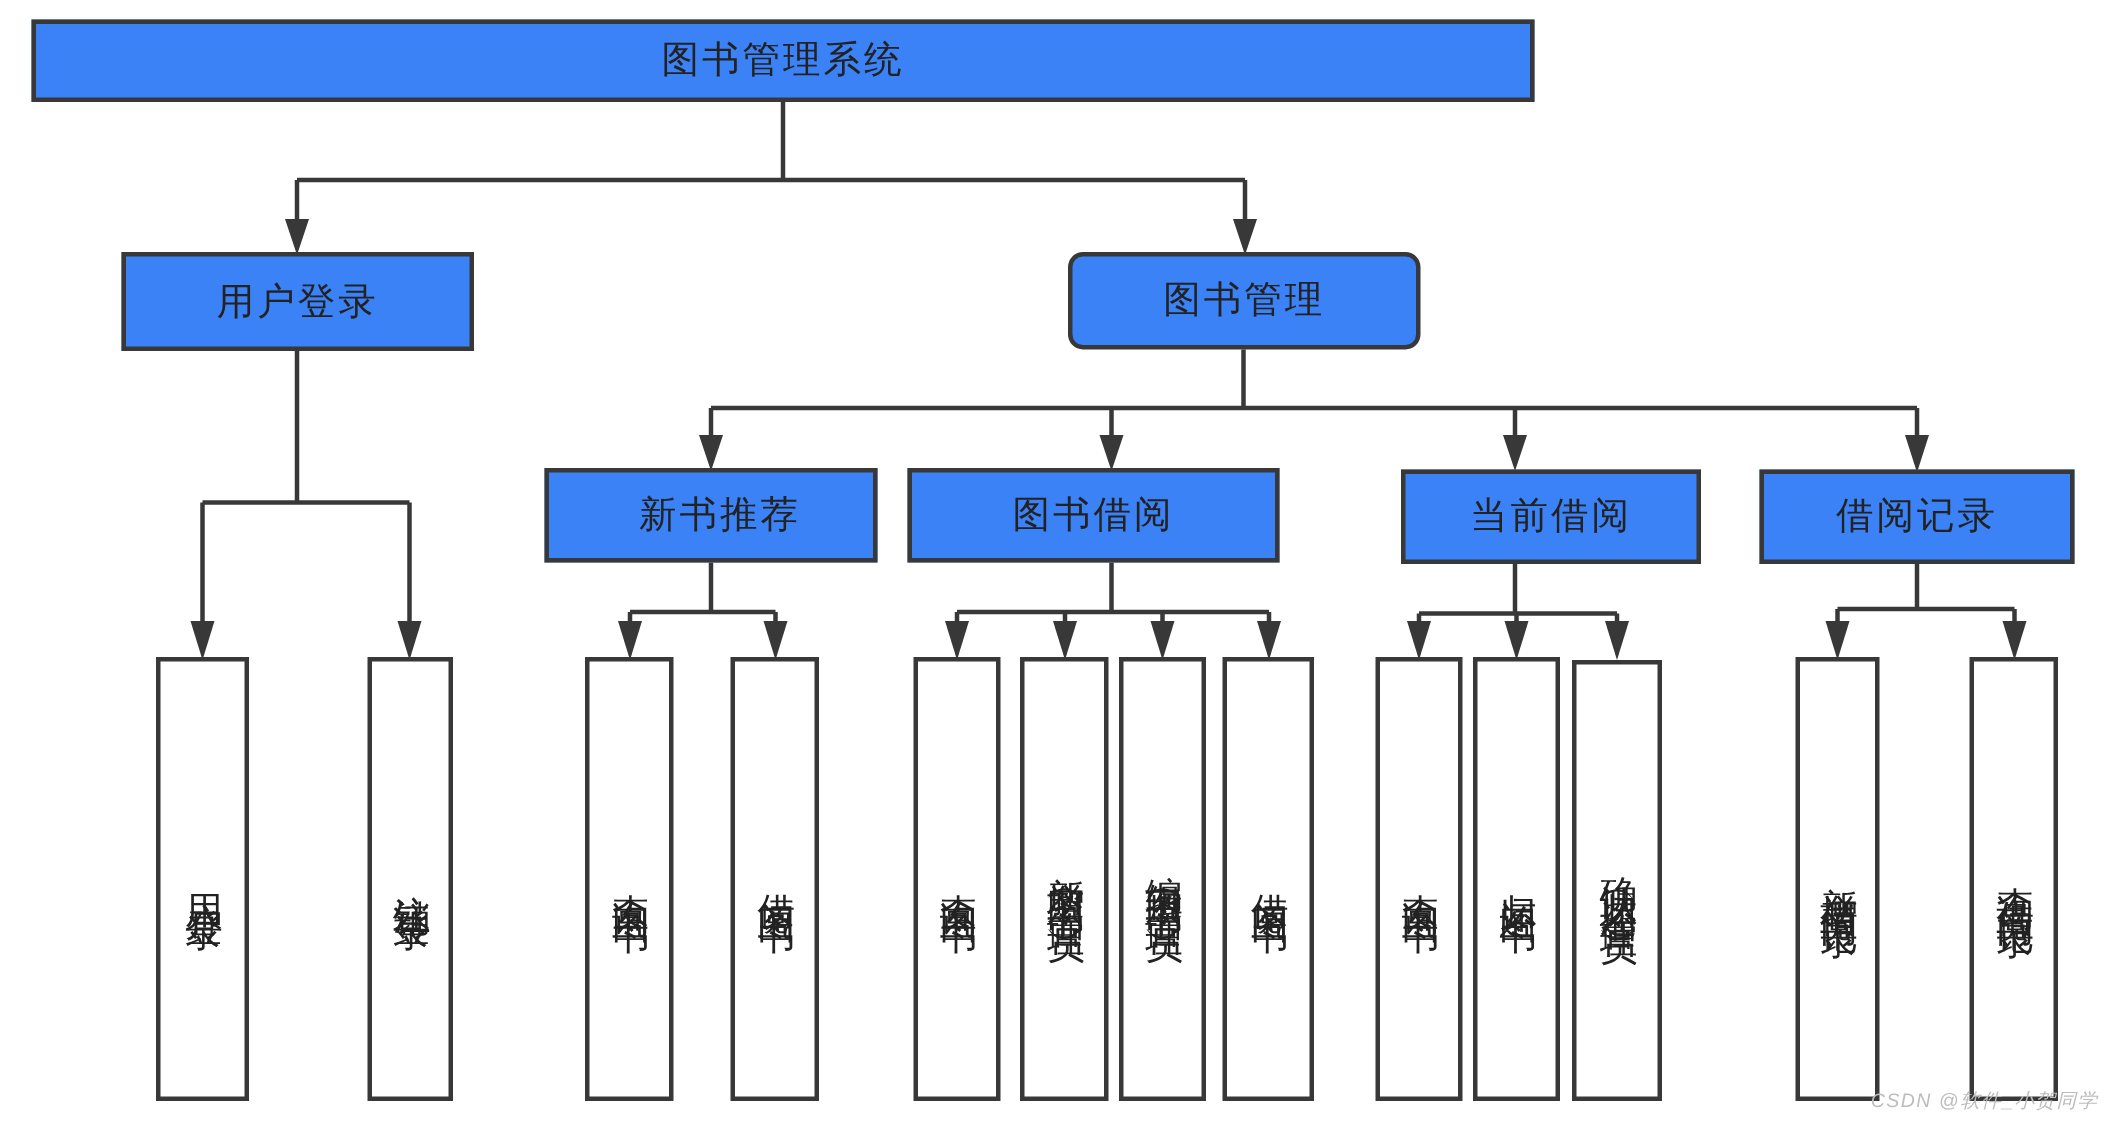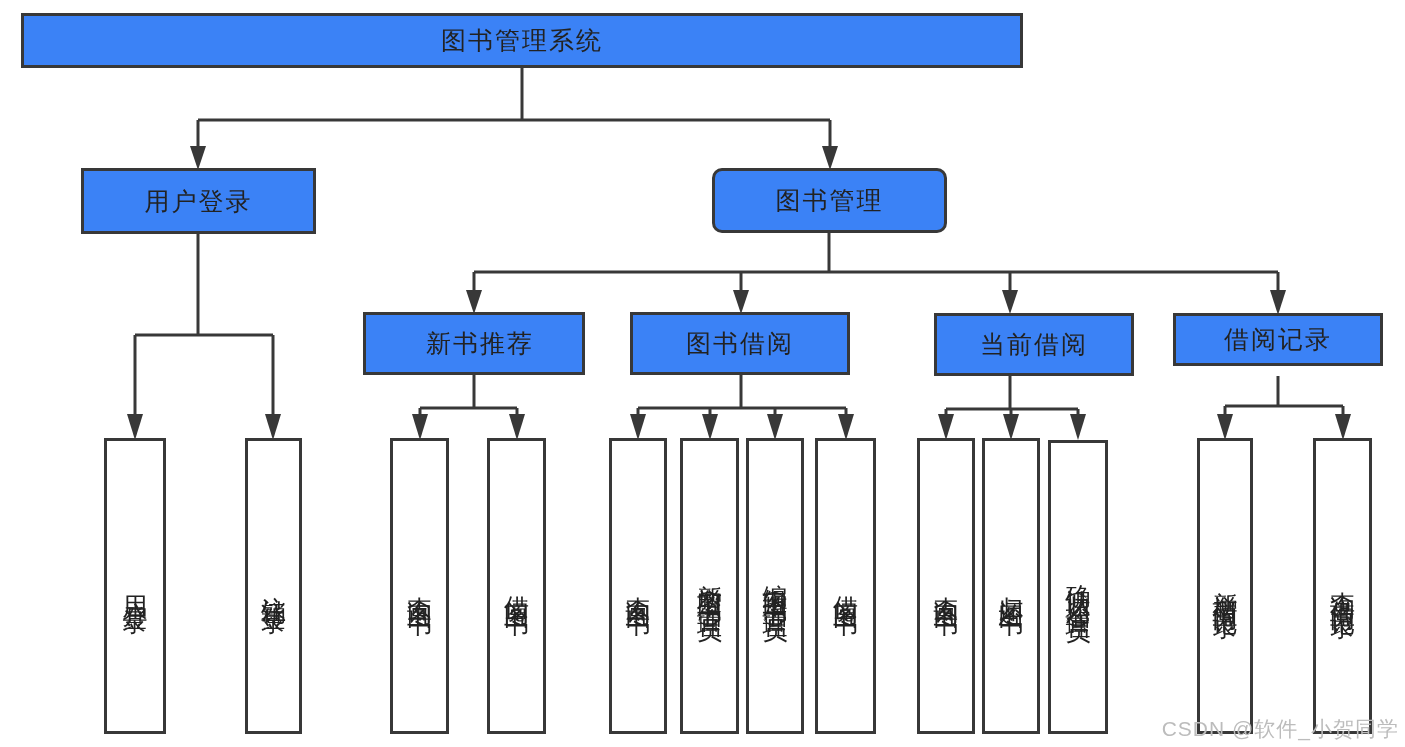--- a/index.html
+++ b/index.html
@@ -45,25 +45,26 @@
     text-orientation: mixed;
     font-size: 25px;
     letter-spacing: 5px;
     line-height: 1;
     color: #222222;
   }
   #watermark {
     position: absolute;
     right: 6px;
     bottom: 4px;
-    font-size: 21px;
+    font-size: 13px;
     color: #bcbcbc;
     letter-spacing: 1px;
     z-index: 5;
     white-space: nowrap;
+    font-style: italic;
   }
   svg path { stroke: #383838; stroke-width: 3; fill: none; }
   svg polygon { fill: #383838; stroke: none; }
 </style>
 </head>
 <body>
 
 <div id="canvas">
 
   <svg id="wires" viewBox="0 0 1405 747" xmlns="http://www.w3.org/2000/svg">
@@ -127,23 +128,23 @@
     <path d="M1343 406 V418"></path>
       <polygon points="1335,414 1351,414 1343,440"></polygon>
   </svg>
 
   <div class="node" style="left:21px; top:13px; width:1002px; height:55px;">图书管理系统</div>
 
   <div class="node" style="left:81px; top:168px; width:235px; height:66px;">用户登录</div>
   <div class="node" style="left:712px; top:168px; width:235px; height:65px;border-radius:10px;">图书管理</div>
 
   <div class="node" style="left:363px; top:312px; width:222px; height:63px;padding-left:12px;">新书推荐</div>
-  <div class="node" style="left:630px; top:312px; width:220px; height:63px;text-align:center;">图书借阅</div>
+  <div class="node" style="left:605px; top:312px; width:248px; height:63px;text-align:center;">图书借阅</div>
   <div class="node" style="left:934px; top:313px; width:200px; height:63px;">当前借阅</div>
-  <div class="node" style="left:1173px; top:313px; width:210px; height:53px;">借阅记录</div>
+  <div class="node" style="left:1173px; top:313px; width:210px; height:63px;">借阅记录</div>
 
   <div class="vbox" style="left:104px; top:438px; width:62px; height:296px;">
     <span>用户登录</span>
   </div>
   <div class="vbox" style="left:245px; top:438px; width:57px; height:296px;">
     <span>注销登录</span>
   </div>
 
   <div class="vbox" style="left:390px; top:438px; width:59px; height:296px;">
     <span>查询图书</span>

